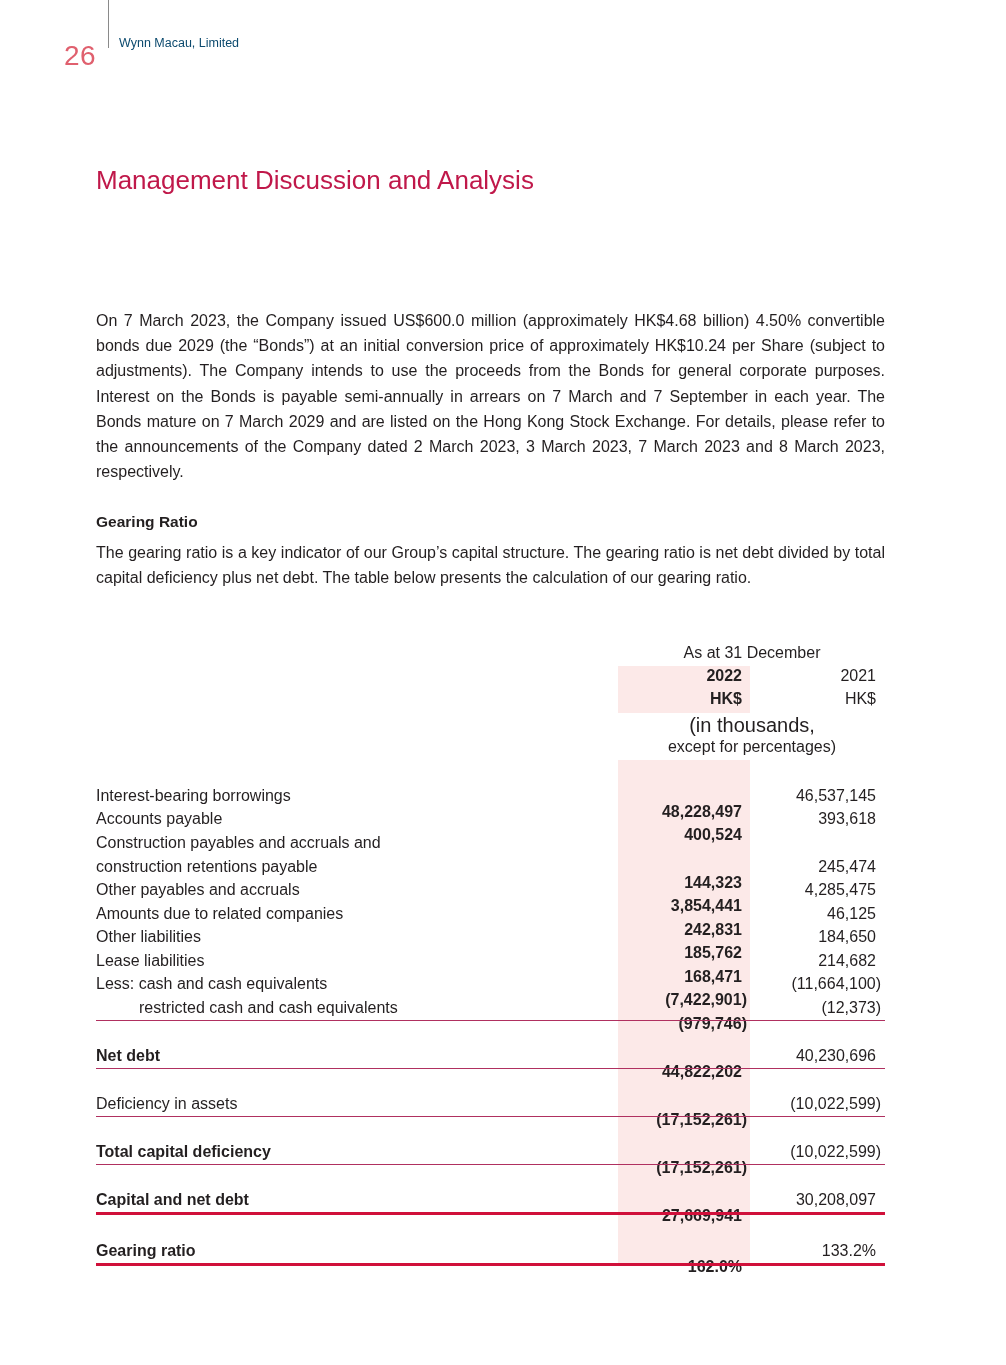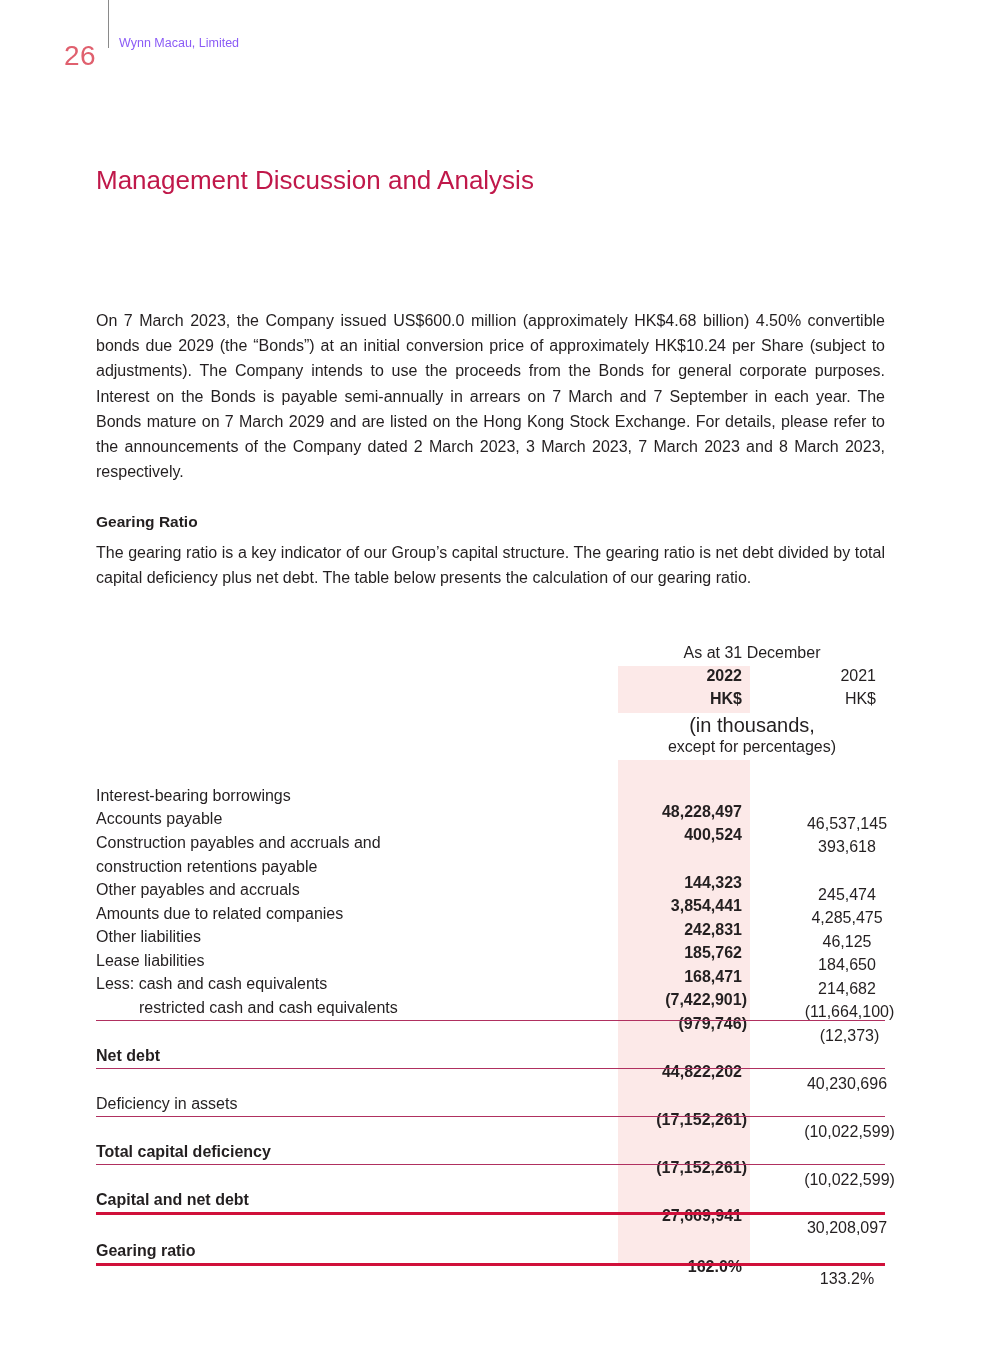--- a/index.html
+++ b/index.html
@@ -12,21 +12,21 @@
       position: absolute; left: 64px; top: 20px;
       font-size: 28px; color: #e0606e; letter-spacing: 0.5px;
       font-family: "Liberation Sans", sans-serif; font-weight: normal; margin-top: 20px;
     }
     .vrule {
       position: absolute; left: 108px; top: 0px; width: 1px; height: 48px;
       background: #8a8a8a;
     }
     .company {
       position: absolute; left: 119px; top: 36px;
-      font-size: 12.5px; color: #8b5cf6;
+      font-size: 12.5px; color: #0c4a6e;
     }
     .page-title {
       position: absolute; left: 96px; top: 165px;
       font-size: 26px; color: #c0184a; font-weight: normal; margin: 0;
     }
     .para {
       position: absolute; left: 96px; width: 789px;
       font-size: 16px; line-height: 25.2px; text-align: justify;
       text-align-last: left; margin: 0;
     }
@@ -50,21 +50,21 @@
     .cur2021 { position: absolute; top: 690px; left: 750px; width: 126px; text-align: right; font-size: 16px; }
     .unit1 { position: absolute; top: 714px; left: 618px; width: 268px; text-align: center; font-size: 20px; }
     .unit2 { position: absolute; top: 738px; left: 618px; width: 268px; text-align: center; font-size: 16px; }
 
     .row { position: absolute; left: 96px; width: 789px; height: 22px; font-size: 16px; line-height: 22px; }
     .row .lbl { position: absolute; left: 0; white-space: nowrap; }
     .row .lbl.indent1 { left: 0; }
     .row .lbl.indent2 { left: 43px; text-align: right; }
     .row .v22 { position: absolute; left: 522px; width: 124px; text-align: right; font-weight: bold; white-space: nowrap; margin-top: 16px; }
     .row .v22.neg { width: 129px; }
-    .row .v21 { position: absolute; left: 688px; width: 126px; text-align: center; white-space: nowrap; margin-top: 28px; }
+    .row .v21 { position: absolute; left: 654px; width: 126px; text-align: right; white-space: nowrap; }
     .row .v21.neg { width: 131px; }
     .row.bold .lbl { font-weight: bold; }
 
     .line { position: absolute; left: 96px; width: 789px; background: #c0184a; }
     .thin { height: 1px; background: #b03060; }
     .thick { height: 3px; background: #d0103a; }
   </style>
 </head>
 <body>
 

